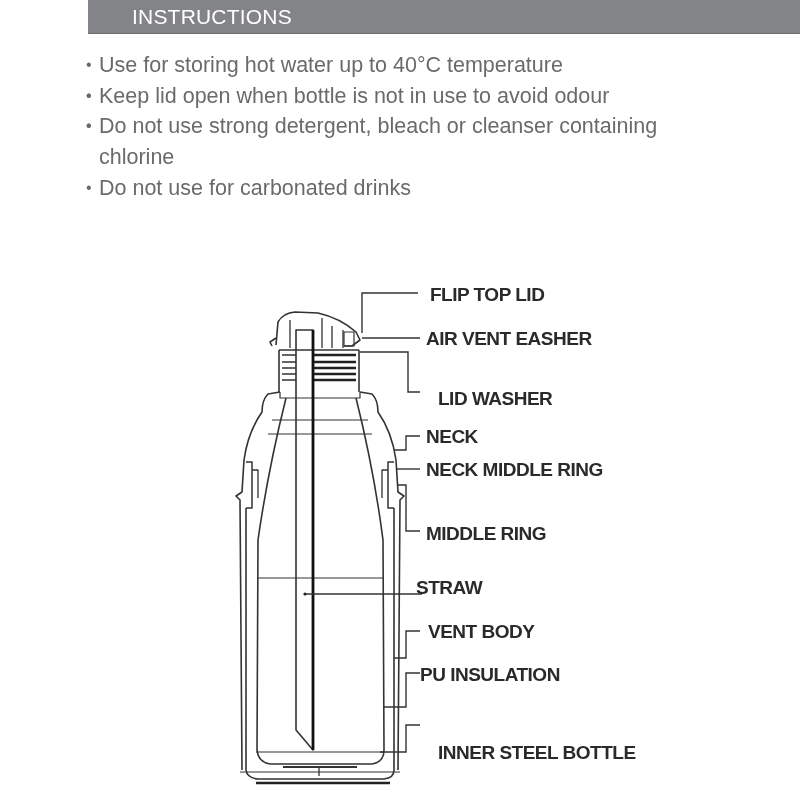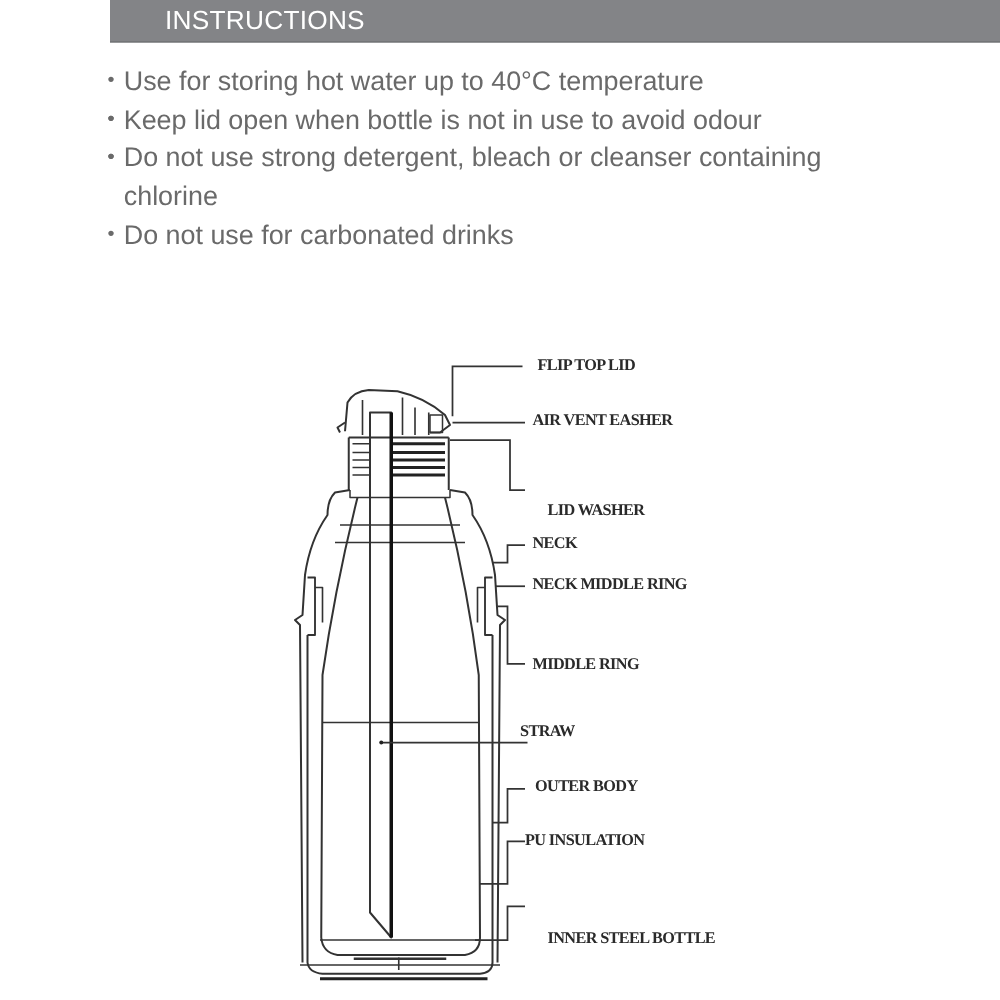--- a/index.html
+++ b/index.html
@@ -13,22 +13,22 @@
       font-family: "Liberation Sans", sans-serif; font-size: 21px; letter-spacing: 0.2px;
     }
     .instructions {
       position: absolute; left: 86px; top: 50px; margin: 0; padding: 0; list-style: none;
       color: #6a6a6a; font-family: "Liberation Sans", sans-serif; font-size: 21.5px; line-height: 30.7px;
     }
     .instructions li { position: relative; padding-left: 13px; white-space: nowrap; }
     .instructions li .bullet { position: absolute; left: 0; top: 0; font-size: 16px; }
     .diagram { position: absolute; left: 0; top: 0; width: 800px; height: 800px; }
     .label {
-      position: absolute; font-family: Liberation Serif, serif; font-weight: bold;
-      font-size: 13px; letter-spacing: -0.5px; color: #2a2a2a; white-space: nowrap;
+      position: absolute; font-family: Liberation Sans, sans-serif; font-weight: bold;
+      font-size: 19px; letter-spacing: -0.5px; color: #2a2a2a; white-space: nowrap;
     }
   </style>
 </head>
 <body>
 
 <div class="header-bar">
   <span class="header-title">INSTRUCTIONS</span>
 </div>
 
 <ul class="instructions">
@@ -86,20 +86,20 @@
     <path d="M305,594 L422,594"></path>
     <path d="M394,658 L406,658 L406,631 L420,631"></path>
     <path d="M384,707 L406,707 L406,673 L420,673"></path>
     <path d="M380,752 L406,752 L406,725 L420,725"></path>
   </g>
   <circle cx="305" cy="594" r="1.6" fill="#222"></circle>
 </svg>
 
 <div class="label" style="left:430px; top:284px;">FLIP TOP LID</div>
 <div class="label" style="left:426px; top:328px;">AIR VENT EASHER</div>
-<div class="label" style="left:438px; top:400px;">LID WASHER</div>
+<div class="label" style="left:438px; top:388px;">LID WASHER</div>
 <div class="label" style="left:426px; top:426px;">NECK</div>
 <div class="label" style="left:426px; top:459px;">NECK MIDDLE RING</div>
 <div class="label" style="left:426px; top:523px;">MIDDLE RING</div>
 <div class="label" style="left:416px; top:577px;">STRAW</div>
-<div class="label" style="left:428px; top:621px;">OUTER BODY</div>
+<div class="label" style="left:428px; top:621px;">VENT BODY</div>
 <div class="label" style="left:420px; top:664px;text-align:right;">PU INSULATION</div>
 <div class="label" style="left:438px; top:717px;margin-top:25px;">INNER STEEL BOTTLE</div>
 
 </body></html>

